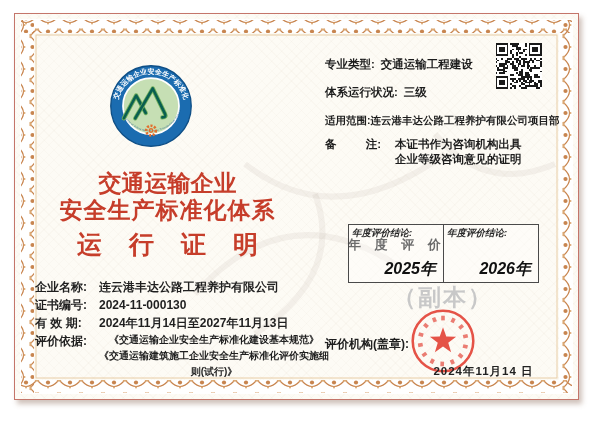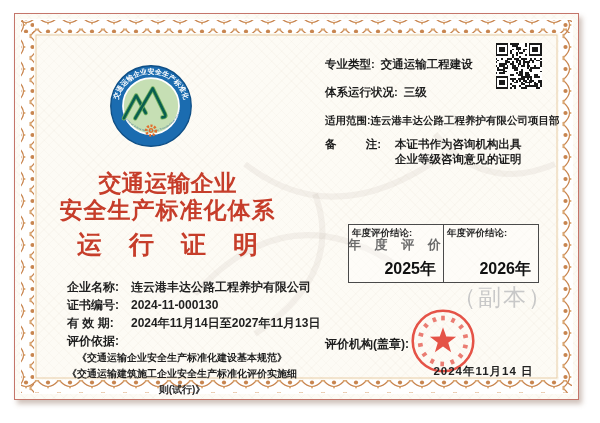--- a/index.html
+++ b/index.html
@@ -17,42 +17,42 @@
     border:1px solid #c4756a;
     box-shadow:3px 4px 5px rgba(150,120,105,.45);
   }
   .border-svg,.watermark-svg{position:absolute;left:0;top:0;pointer-events:none;}
   .seal{position:absolute;left:94px;top:50px;width:84px;height:84px;}
   .titles{position:absolute;left:25px;top:156px;width:255px;text-align:center;color:#c63d2a;font-weight:bold;}
   .t1{font-size:23px;line-height:27px;}
   .t2{font-size:23px;line-height:27px;letter-spacing:1px;}
   .t3{font-size:25px;line-height:30px;letter-spacing:10px;padding-left:10px;margin-top:5px;}
   .leftcol{position:absolute;left:20px;top:264px;width:300px;color:#1f1f1f;font-size:12px;font-weight:bold;}
-  .lrow{line-height:18px;padding-left:32px;}
+  .lrow{line-height:18px;}
   .llabel{display:inline-block;width:64px;vertical-align:top;}
   .lvalue{display:inline-block;vertical-align:top;}
   .indent2{margin-left:64px;line-height:18px;}
   .basis .lvalue{font-size:10px;line-height:16px;width:230px;text-align:center;}
   .rightcol{position:absolute;left:310px;top:41px;width:256px;color:#1d1d1d;font-size:11.5px;font-weight:bold;}
   .rrow{line-height:18px;margin-bottom:10px;white-space:nowrap;}
   .rrow .gap{display:inline-block;width:6px;}
   .scope{font-size:10.5px;margin-bottom:8px;}
   .noterow{display:flex;line-height:15px;margin-bottom:0;}
   .notelabel{display:inline-flex;justify-content:space-between;width:56px;flex:none;}
   .noteval{margin-left:14px;}
   .qr{position:absolute;left:479px;top:29px;width:49px;height:46px;}
   .annual-heading{position:absolute;left:333px;top:193px;width:189px;text-align:left;
     font-size:13px;font-weight:bold;letter-spacing:5px;color:#1d1d1d;margin-top:29px;}
   .annual-table{position:absolute;left:333px;top:210px;width:189px;height:57px;
-    border:1.5px solid #4a4a4a;display:flex;background:rgba(255,255,255,.35);}
+    border:1.5px solid #4a4a4a;display:flex;background:rgba(255,255,255,.35);font-style:italic;}
   .acell{flex:1;position:relative;font-size:9.5px;color:#2a2a2a;padding:2px 3px;font-weight:bold;}
   .acell + .acell{border-left:1px solid #4a4a4a;}
   .ayear{position:absolute;right:7px;bottom:2px;font-size:16px;font-weight:bold;color:#111;}
-  .copymark{position:absolute;left:318px;top:268px;width:220px;text-align:right;
-    font-size:23px;letter-spacing:2px;color:#c8c8c8;font-weight:normal;}
+  .copymark{position:absolute;left:318px;top:268px;width:220px;text-align:center;
+    font-size:23px;letter-spacing:2px;color:#c8c8c8;font-weight:bold;}
   .issuer{position:absolute;left:310px;top:322px;font-size:12px;font-weight:bold;color:#1d1d1d;}
   .stamp{position:absolute;left:394px;top:293px;width:68px;height:68px;opacity:.88;}
   .issue-date{position:absolute;left:396px;top:350px;width:145px;text-align:center;
     font-size:11.5px;font-weight:bold;color:#222;letter-spacing:1px;}
 </style>
 </head>
 <body>
 
 <div class="cert">
 

